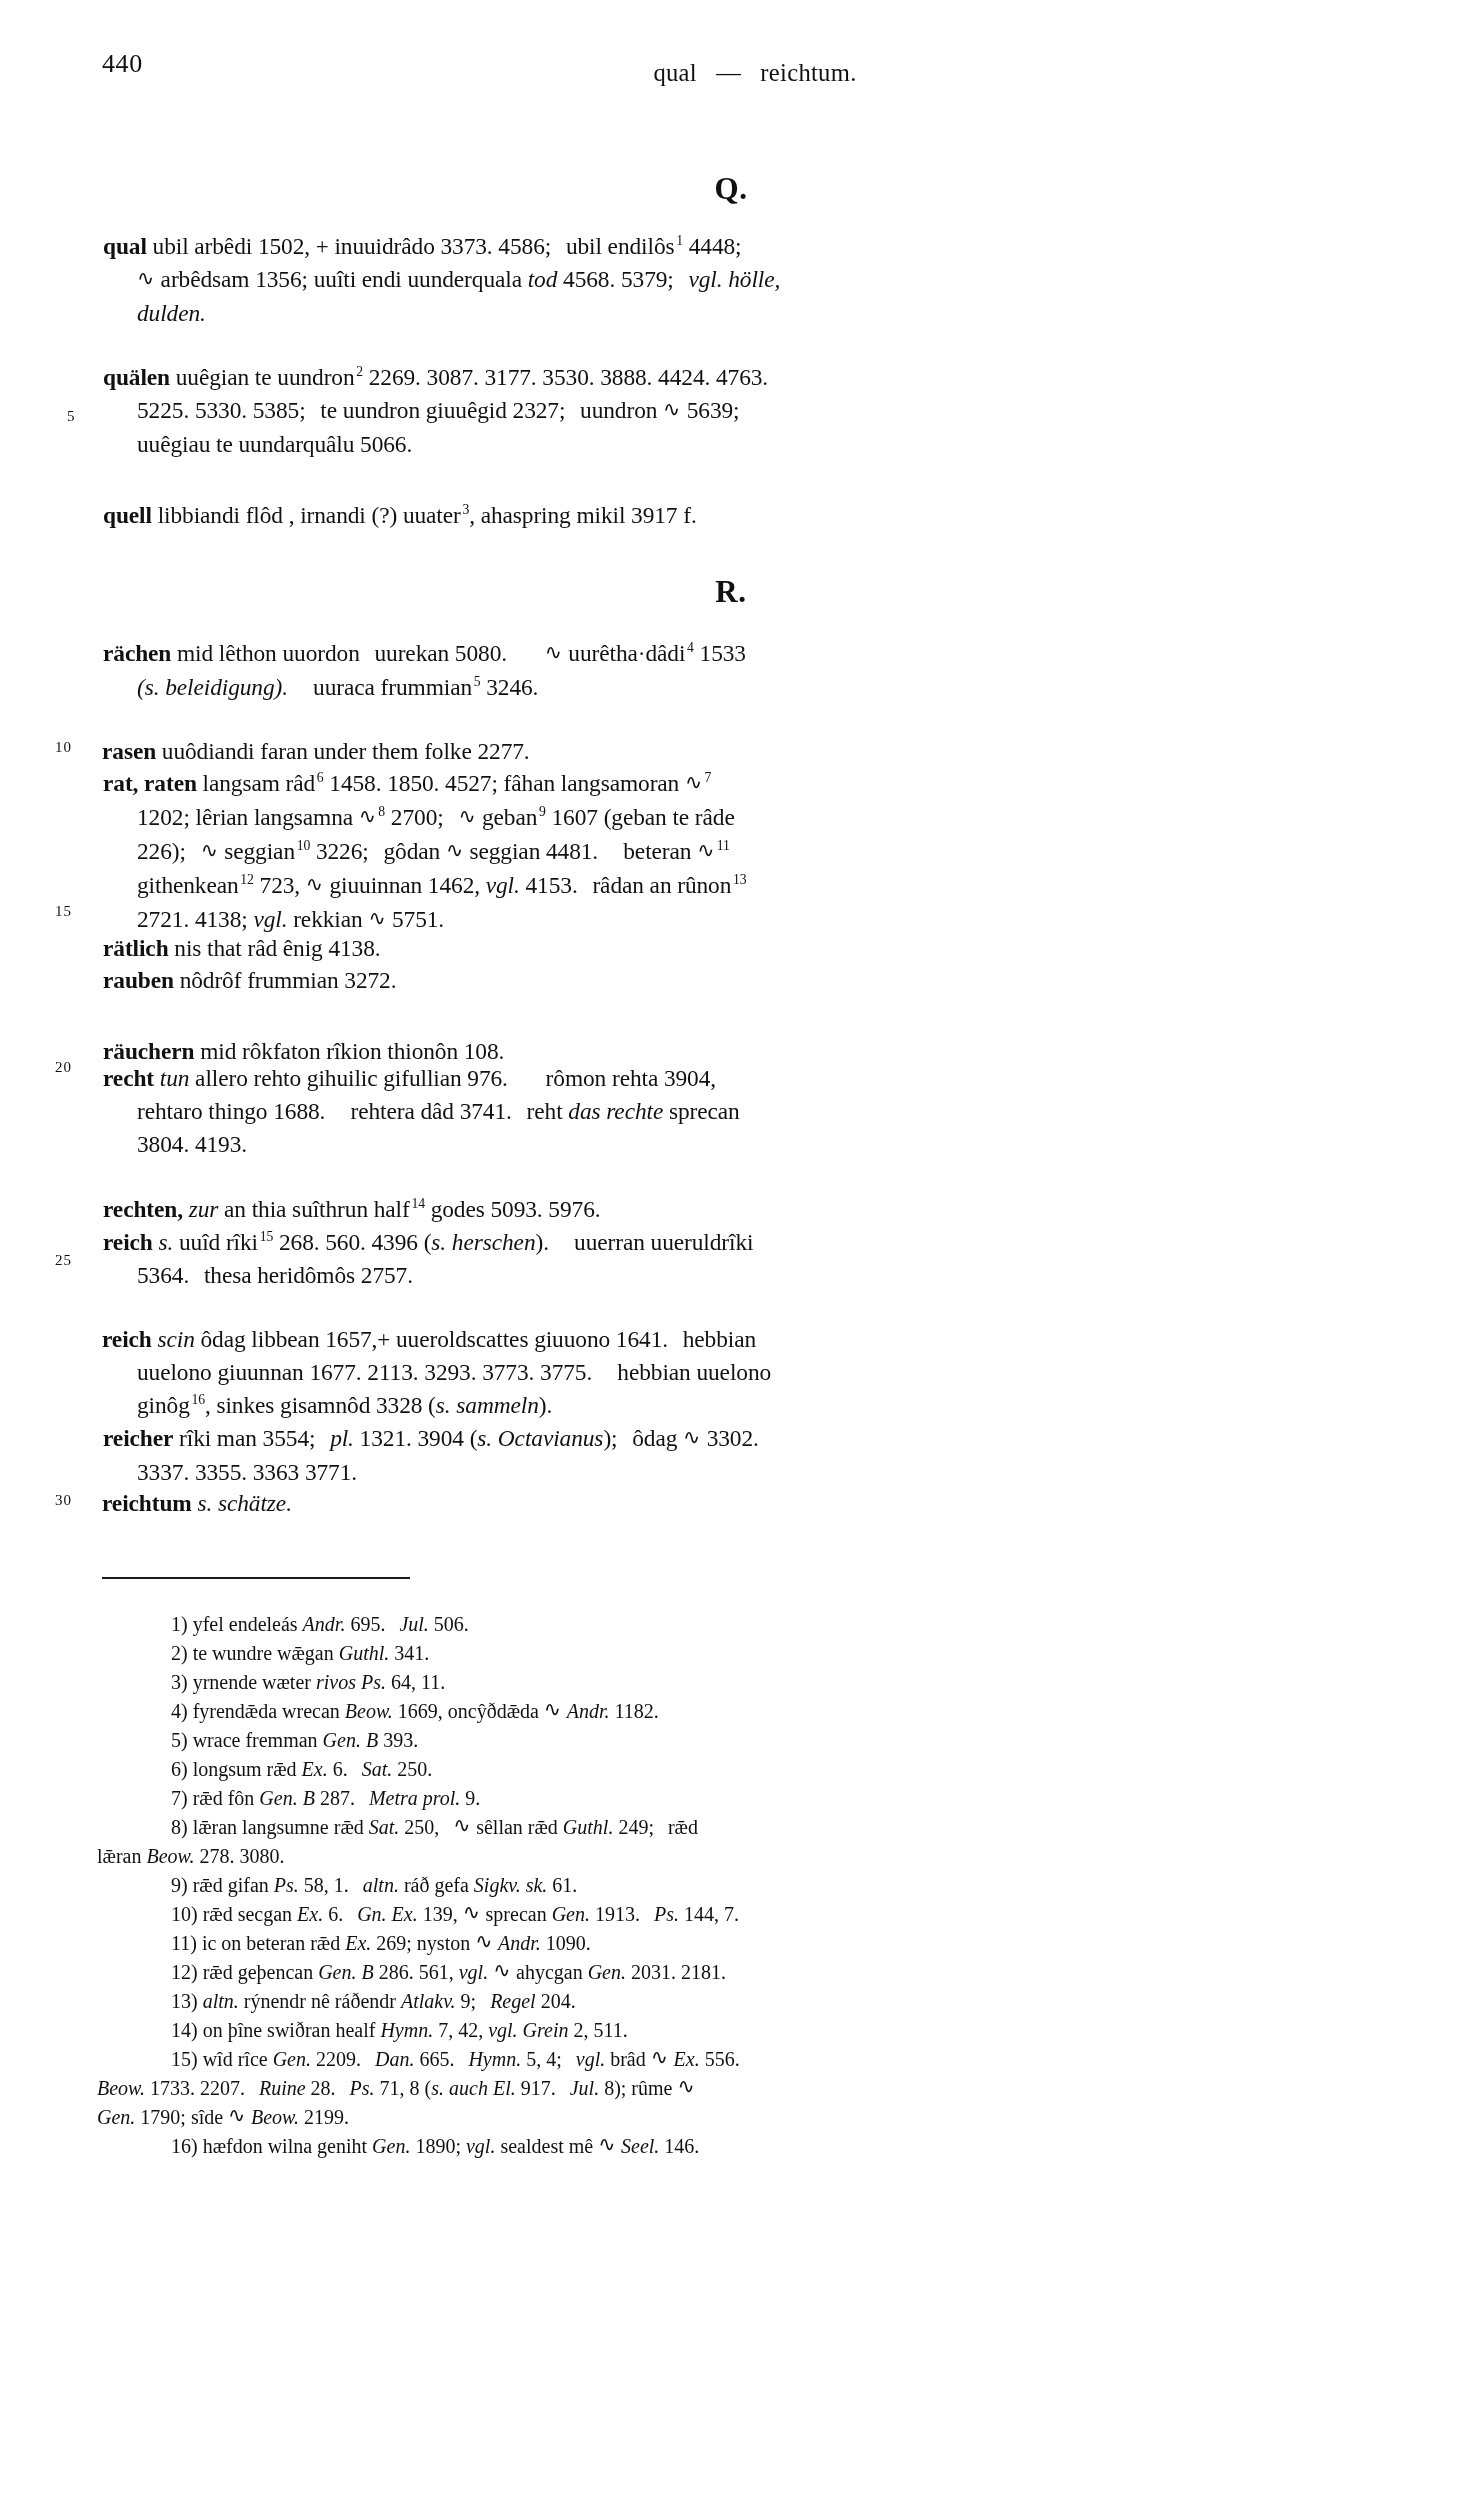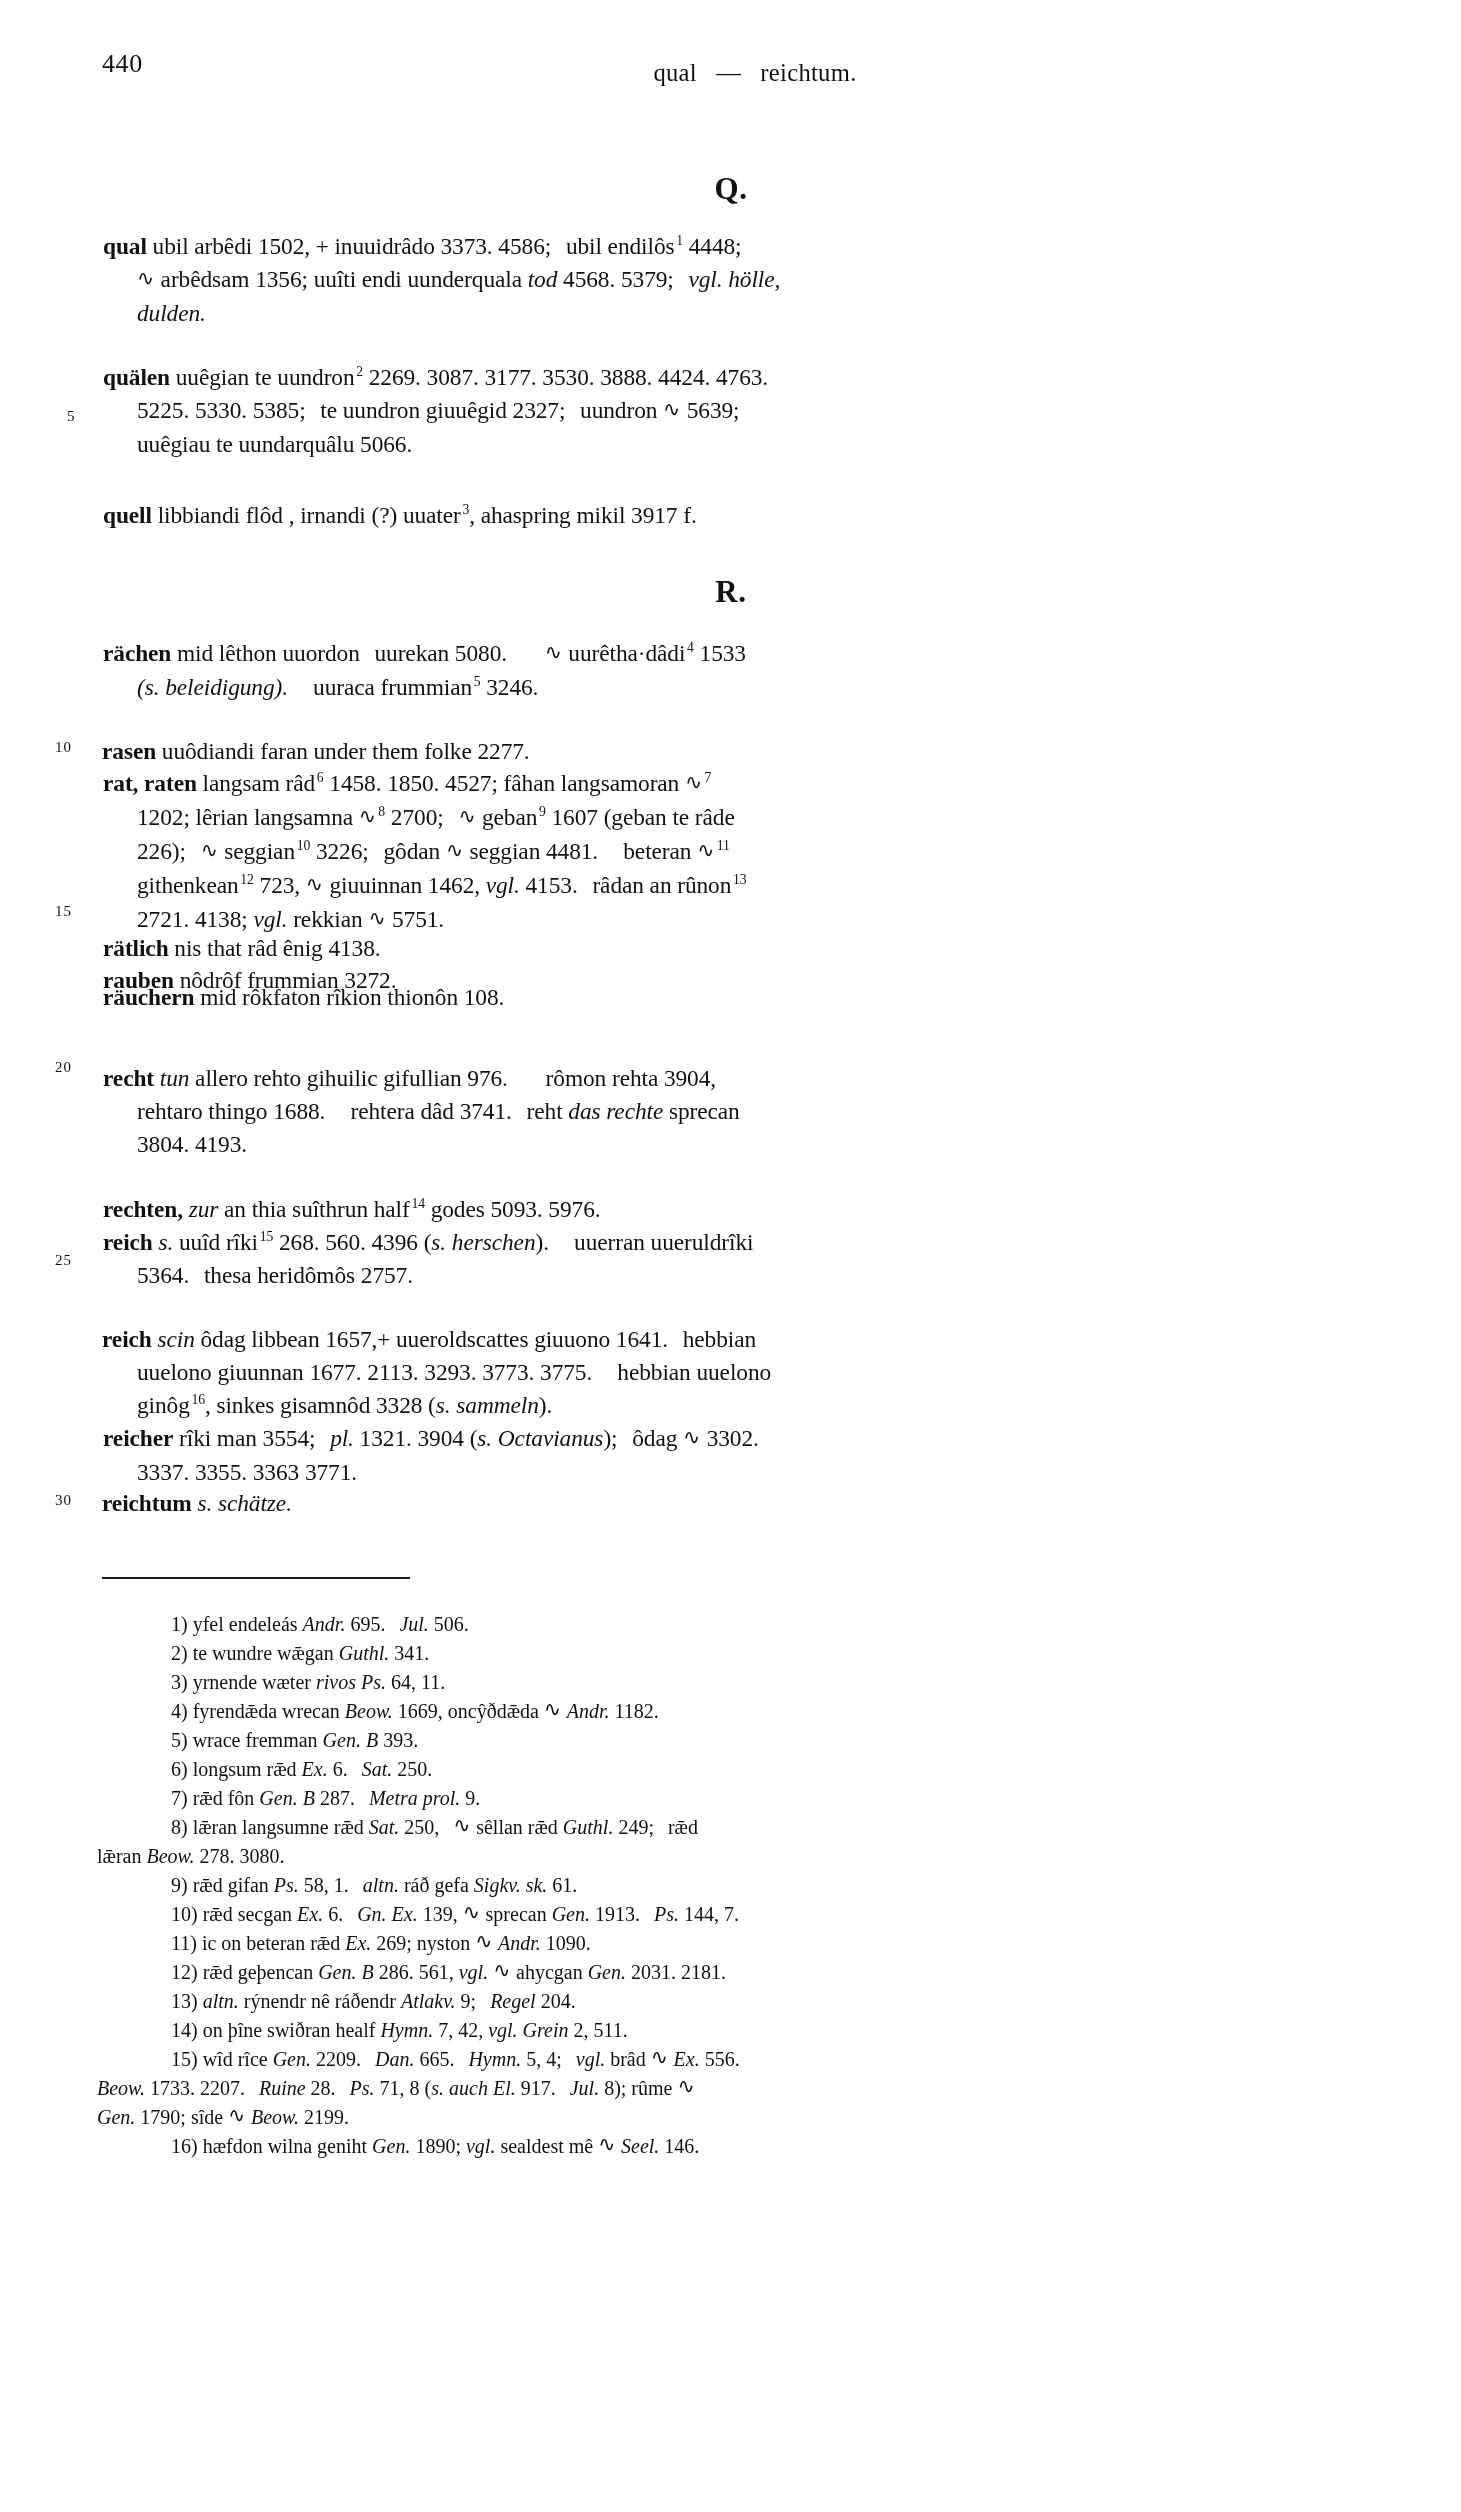--- a/index.html
+++ b/index.html
@@ -143,21 +143,21 @@
     </div>
 
     <div class="entry" style="position:absolute;top:932px;left:0;width:1316px;">
       <span class="ln i-head"><b>rätlich</b> nis that râd ênig 4138.</span>
     </div>
 
     <div class="entry" style="position:absolute;top:964px;left:0;width:1462px;">
       <span class="ln i-head"><b>rauben</b> nôdrôf frummian 3272.</span>
     </div>
 
-    <div class="entry" style="position:absolute;top:981px;left:0;width:1206px;">
+    <div class="entry" style="position:absolute;top:1035px;left:0;width:1206px;">
       <span class="ln i-head"><b>räuchern</b> mid rôkfaton rîkion thionôn 108.</span>
     </div>
 
     <div class="entry" style="position:absolute;top:1062px;left:0;width:1462px;">
       <span class="ln i-head"><b>recht</b> <i>tun</i> allero rehto gihuilic gifullian 976.<span class="spc-xl"></span> rômon rehta 3904,</span>
       <span class="ln i-cont">rehtaro thingo 1688.<span class="spc-l"></span> rehtera dâd 3741.<span class="spc"></span> reht <i>das rechte</i> sprecan</span>
       <span class="ln i-cont">3804. 4193.</span>
     </div>
 
     <div class="entry" style="position:absolute;top:1193px;left:0;width:1462px;">

